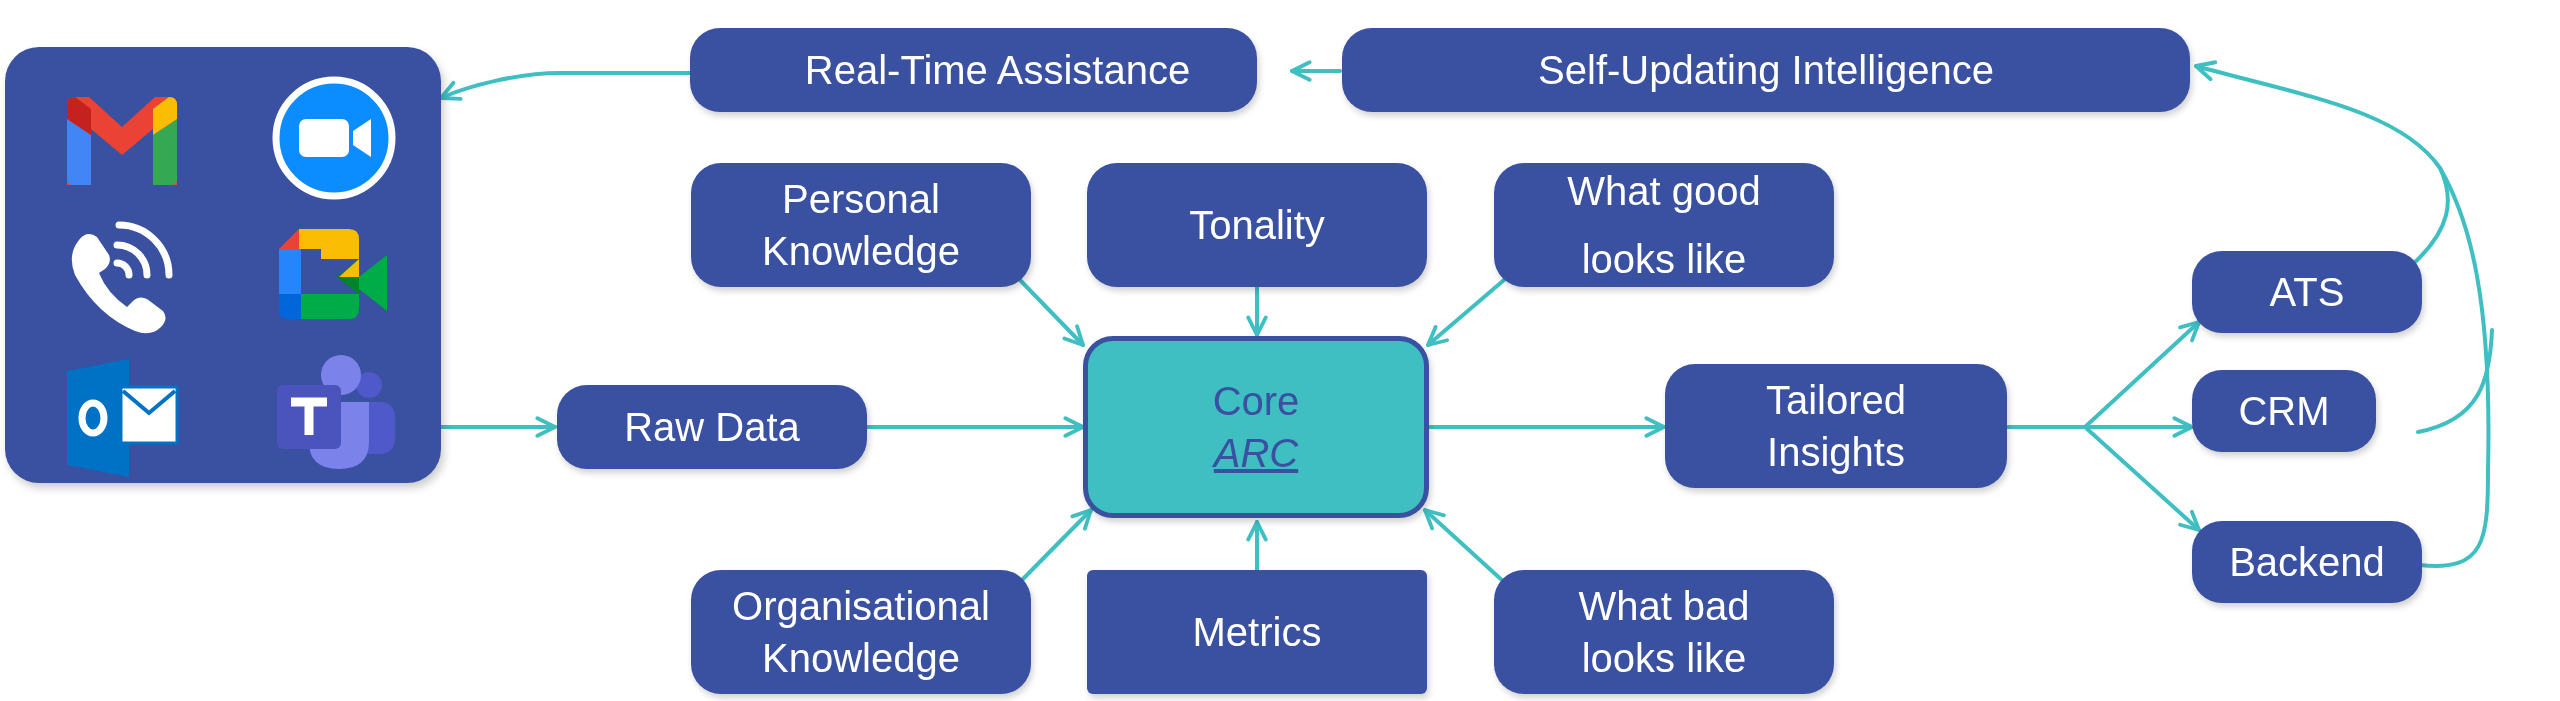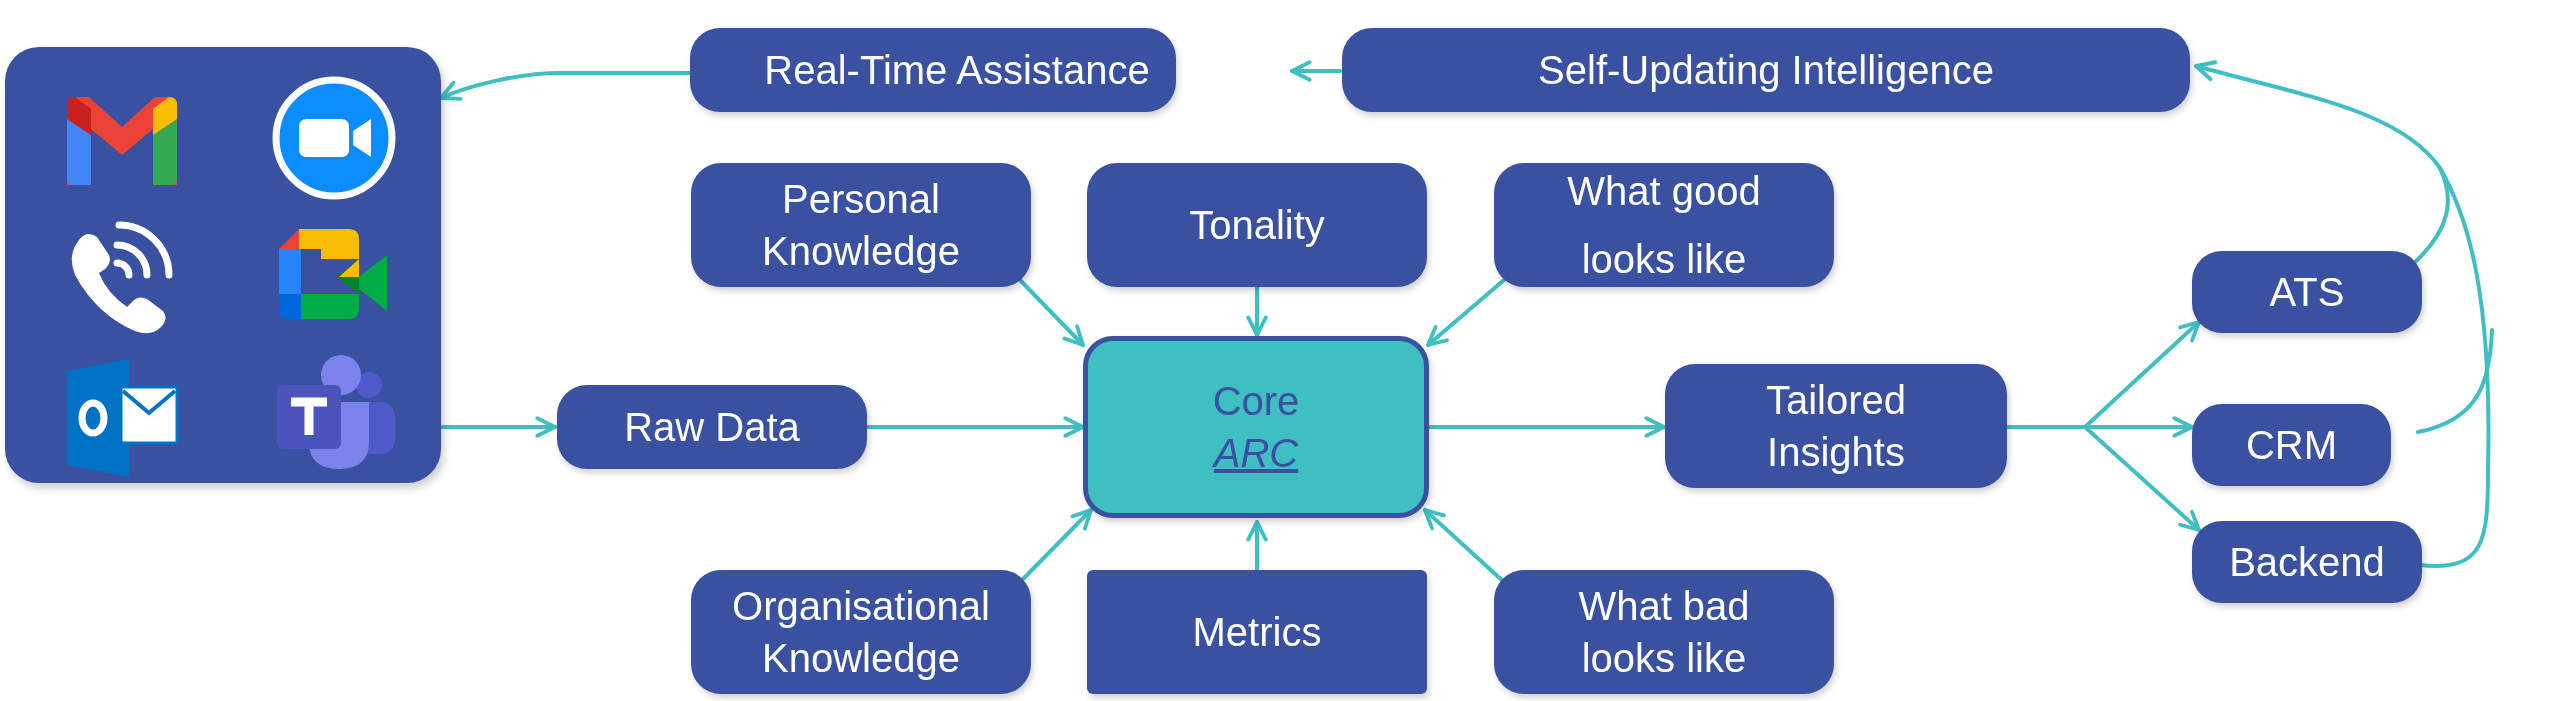--- a/index.html
+++ b/index.html
@@ -95,21 +95,21 @@
   <svg class="app-icon" style="left:264px;top:300px" viewBox="0 0 130 130">
     <circle cx="100" cy="38" r="13" fill="#5059c9"></circle>
     <rect x="88" y="55" width="38" height="52" rx="14" fill="#5059c9"></rect>
     <circle cx="72" cy="28" r="20" fill="#7b83eb"></circle>
     <path d="M40,55 L100,55 L100,95 Q100,122 70,122 Q40,122 40,95 Z" fill="#7b83eb"></path>
     <rect x="8" y="38" width="64" height="64" rx="6" fill="#4b53bc"></rect>
     <path d="M22,55 L58,55 M40,55 L40,88" stroke="#ffffff" stroke-width="9"></path>
   </svg>
 </div>
 
-<div class="node" style="left:690px;top:28px;width:486px;height:84px;padding-left:48px;">
+<div class="node" style="left:690px;top:28px;width:567px;height:84px;padding-left:48px;">
   <span>Real-Time Assistance</span>
 </div>
 <div class="node" style="left:1342px;top:28px;width:848px;height:84px;">
   <span>Self-Updating Intelligence</span>
 </div>
 
 <div class="node" style="left:691px;top:163px;width:340px;height:124px;">
   <span>Personal</span>
   <span>Knowledge</span>
 </div>
@@ -143,18 +143,18 @@
   <span>Metrics</span>
 </div>
 <div class="node" style="left:1494px;top:570px;width:340px;height:124px;">
   <span>What bad</span>
   <span>looks like</span>
 </div>
 
 <div class="node" style="left:2192px;top:251px;width:230px;height:82px;">
   <span>ATS</span>
 </div>
-<div class="node" style="left:2192px;top:404px;width:199px;height:82px;align-items:center;">
+<div class="node" style="left:2192px;top:370px;width:184px;height:82px;align-items:center;">
   <span>CRM</span>
 </div>
 <div class="node" style="left:2192px;top:521px;width:230px;height:82px;">
   <span>Backend</span>
 </div>
 
 </body></html>

